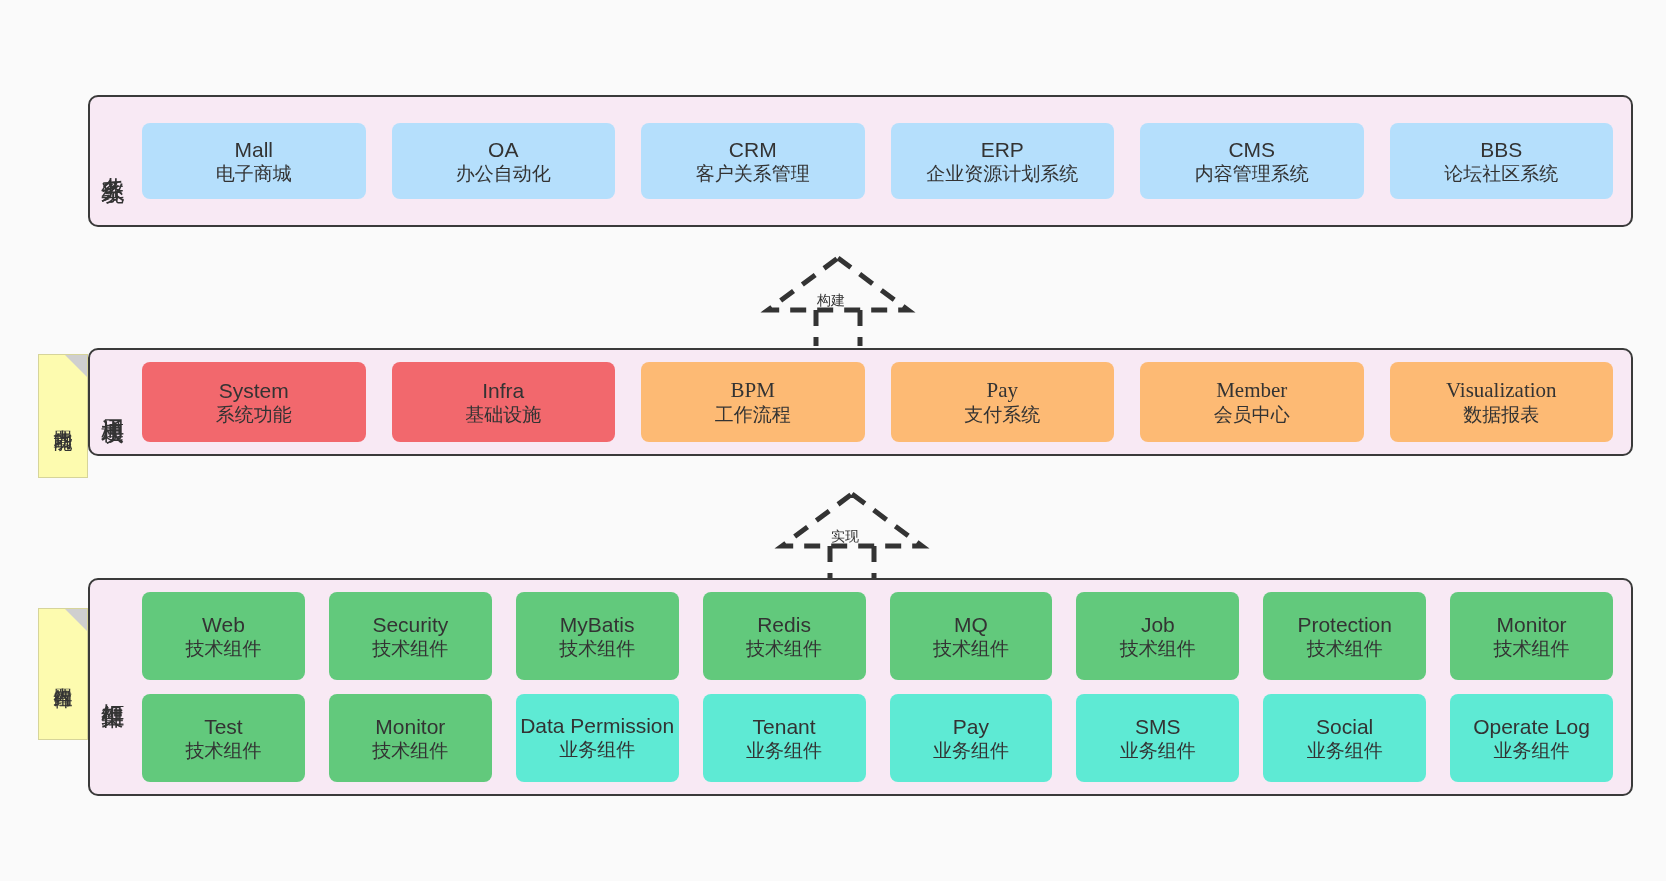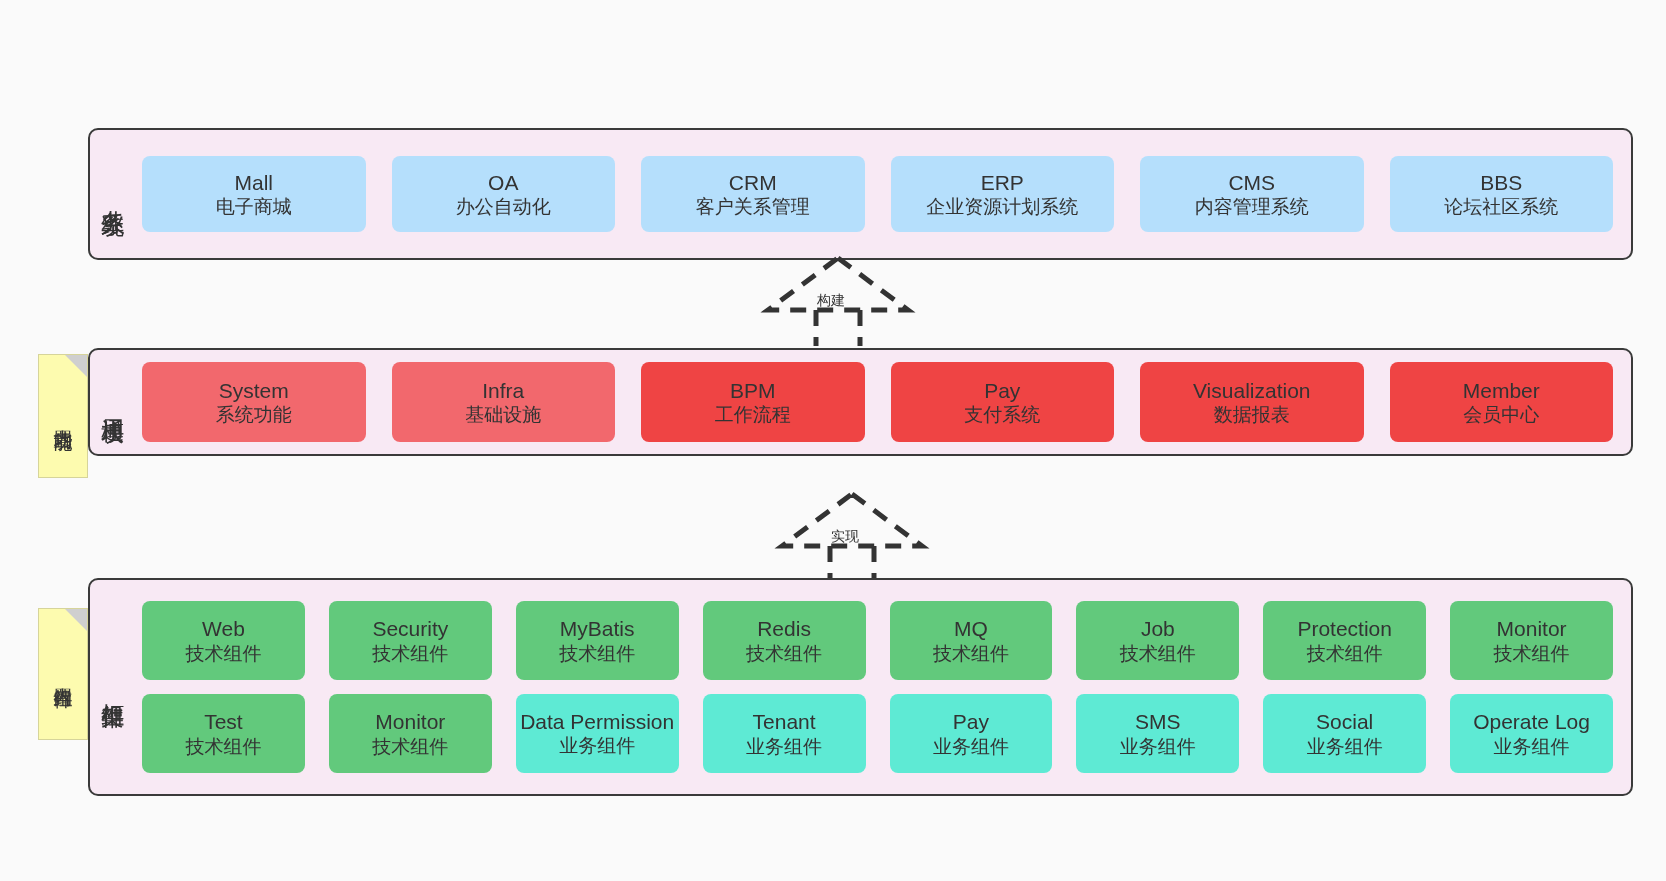--- a/index.html
+++ b/index.html
@@ -73,41 +73,41 @@
     line-height: 1.22;
     color: #333333;
     padding: 6px 4px;
   }
   .card .en { font-size: 21px; }
   .card .cn { font-size: 19px; }
   .card.two-line-name .en { line-height: 1.14; }
 
   .c-blue        { background: #b5dffc; }
   .c-red         { background: #f2686d; }
-  .c-pink        { background: #ef4444; }
+  .c-pink        { background: #fdba74; font-family: Liberation Serif, serif; }
   .c-green       { background: #62c97c; }
   .c-lightgreen  { background: #5eead4; }
 
   
   #layer-business {
-    left: 88px; top: 128px; width: 1545px; height: 132px;
+    left: 88px; top: 95px; width: 1545px; height: 132px;
   }
   #layer-business .card { height: 76px; }
 
   
   #layer-common {
     left: 88px; top: 348px; width: 1545px; height: 108px;
   }
   #layer-common .card { height: 80px; }
 
   
   #layer-framework {
     left: 88px; top: 578px; width: 1545px; height: 218px;
   }
-  #layer-framework .card { height: 79px; }
+  #layer-framework .card { height: 88px; }
   #layer-framework .row { gap: 24px; }
 
   
   .note {
     position: absolute;
     box-sizing: border-box;
     width: 50px;
     background: #fdfbaf;
     border: 1px solid #d6d49a;
     display: flex;
@@ -213,26 +213,26 @@
         </div>
         <div class="card c-pink">
           <span class="en">BPM</span>
           <span class="cn">工作流程</span>
         </div>
         <div class="card c-pink">
           <span class="en">Pay</span>
           <span class="cn">支付系统</span>
         </div>
         <div class="card c-pink">
+          <span class="en">Member</span>
+          <span class="cn">会员中心</span>
+        </div>
+        <div class="card c-pink">
           <span class="en">Visualization</span>
           <span class="cn">数据报表</span>
-        </div>
-        <div class="card c-pink">
-          <span class="en">Member</span>
-          <span class="cn">会员中心</span>
         </div>
       </div>
     </div>
   </div>
 
   <div class="gen-arrow" id="arrow-realize">
     <svg width="160" height="92" viewBox="0 0 160 92" xmlns="http://www.w3.org/2000/svg">
       <path d="M80 4 L150 56 L10 56 Z" fill="none" stroke="#333333" stroke-width="5" stroke-dasharray="16 11" stroke-linecap="butt"></path>
       <path d="M58 56 L58 92 M102 56 L102 92" fill="none" stroke="#333333" stroke-width="5" stroke-dasharray="16 11"></path>
     </svg>

